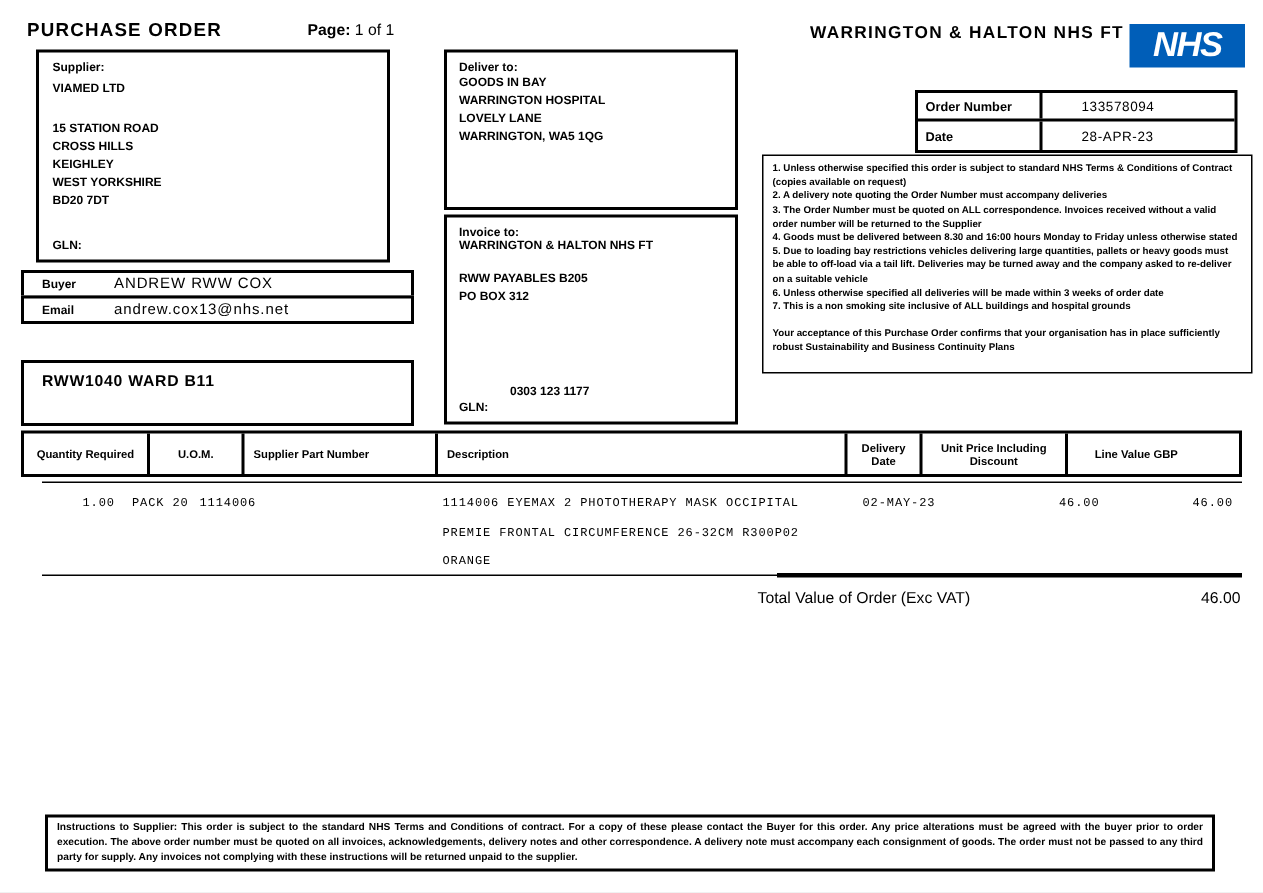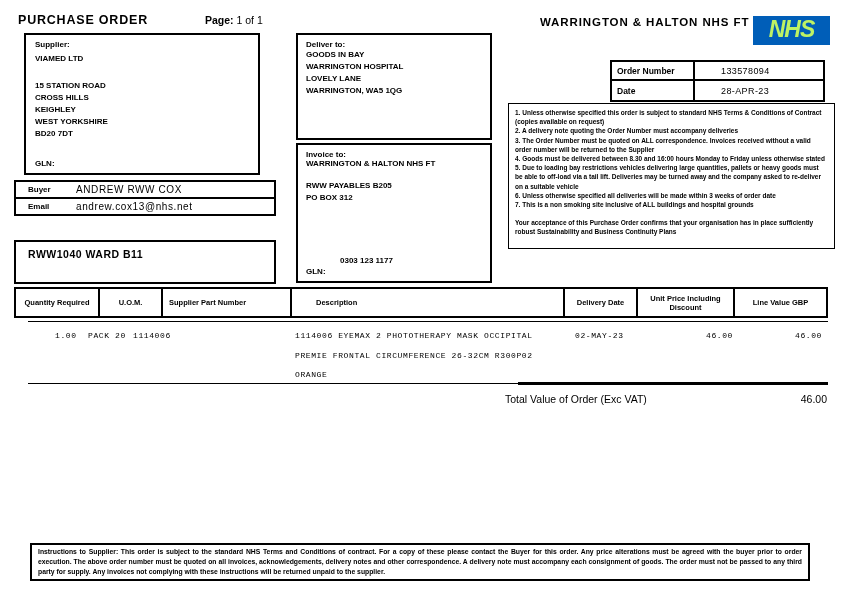--- a/index.html
+++ b/index.html
@@ -11,21 +11,21 @@
   }
   .b { font-weight:bold; }
   .box { position:absolute; border:2px solid #000; }
 
   
   .po-title { position:absolute; left:18px; top:13px; font-size:12.5px; font-weight:bold; letter-spacing:0.8px; }
   .page-info { position:absolute; left:205px; top:14px; font-size:10.5px; }
   .trust-name { position:absolute; left:540px; top:16px; font-size:11.5px; font-weight:bold; letter-spacing:0.9px; }
   .nhs-logo { position:absolute; left:753px; top:16px; width:77px; height:29px; background:#005EB8;
     display:flex; align-items:center; justify-content:center; }
-  .nhs-logo span { color:#bef264; font-weight:bold; font-style:italic; font-size:23px; letter-spacing:-1px;
+  .nhs-logo span { color:#ffffff; font-weight:bold; font-style:italic; font-size:23px; letter-spacing:-1px;
     font-family:"Liberation Sans", sans-serif; transform:translateY(-1px); }
 
   
   .supplier-box { left:24px; top:33px; width:236px; height:142px; padding:5px 9px; font-size:8px; font-weight:bold; }
   .supplier-name { margin-top:5px; margin-bottom:17px; }
   .addr-line { line-height:12px; min-height:12px; }
   .gln-label { position:absolute; left:9px; bottom:5px; }
 
   
   .contact-rows { position:absolute; left:14px; top:180px; width:262px; }
@@ -56,22 +56,22 @@
     font-size:6.5px; font-weight:bold; line-height:9.2px; }
   .terms-acceptance { margin-top:9px; }
 
   
   .grid-header { position:absolute; left:14px; top:287px; width:814px; height:31px; border:2px solid #000; display:flex; }
   .gh-cell { font-size:7.5px; font-weight:bold; line-height:9px; display:flex; align-items:center;
     justify-content:center; text-align:center; border-right:2px solid #000; padding:2px 3px; }
   .gh-cell:last-child { border-right:none; }
   .gh-qty { width:84px; } .gh-uom { width:63px; }
   .gh-part { width:129px; justify-content:flex-start; text-align:left; padding-left:6px; }
-  .gh-desc { width:273px; justify-content:flex-start; text-align:left; padding-left:24px; }
-  .gh-date { width:73px; } .gh-price { width:97px; } .gh-value { width:91px; }
+  .gh-desc { width:273px; justify-content:flex-start; text-align:left; padding-left:6px; }
+  .gh-date { width:50px; } .gh-price { width:97px; } .gh-value { width:91px; }
 
   .hline { position:absolute; height:1px; background:#000; }
   .hline-thick { position:absolute; height:3px; background:#000; }
 
   .mono { position:absolute; font-family:"Liberation Mono", monospace; font-size:8px; letter-spacing:0.6px; white-space:nowrap; }
   .num-right { text-align:right; }
 
   .total-label { position:absolute; left:505px; top:393px; font-size:10.5px; }
   .total-value { position:absolute; left:735px; top:393px; width:92px; font-size:10.5px; text-align:right; }
 

